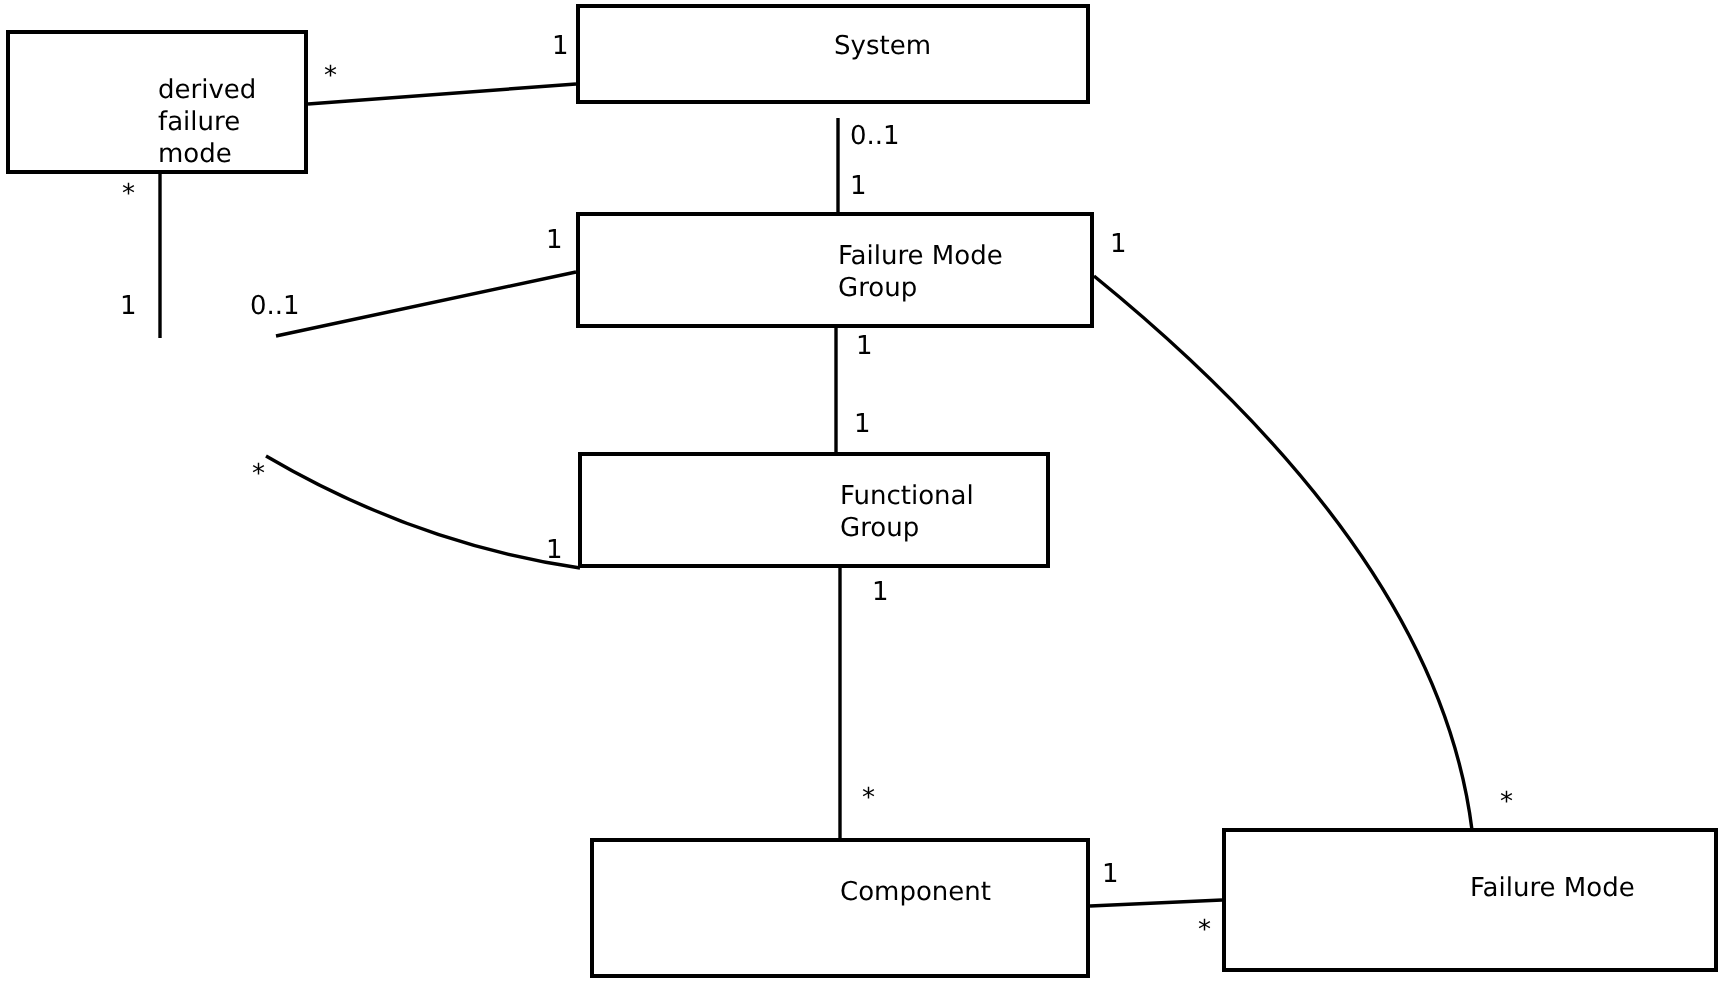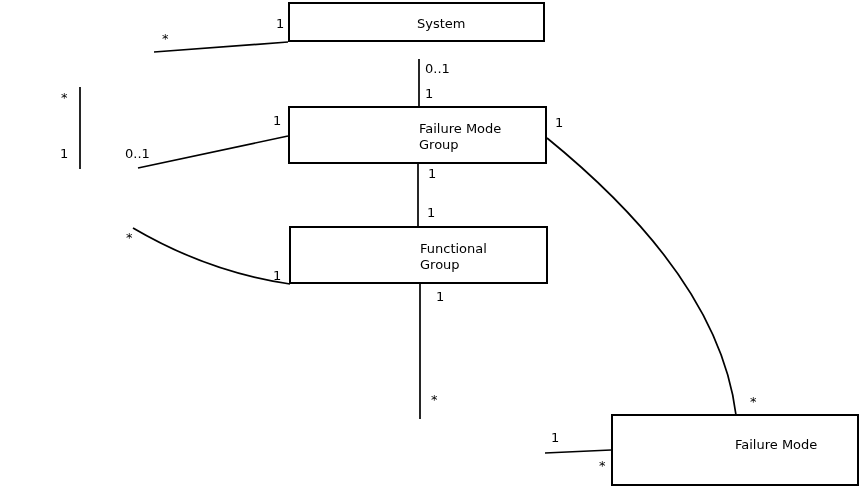--- a/index.html
+++ b/index.html
@@ -38,24 +38,24 @@
     z-index: 2;
   }
   .mult {
     position: absolute;
     font-size: 13px;
     line-height: 13px;
     z-index: 2;
   }
   
   .n-dfm       { left: 3px;   top: 15px;  width: 151px; height: 72px; }
-  .n-system    { left: 288px; top: 2px;   width: 257px; height: 40px; }
+  .n-system    { left: 288px; top: 2px;   width: 257px; height: 50px; }
   .n-fmg       { left: 288px; top: 106px; width: 259px; height: 58px; }
   .n-subsystem { left: 1px;   top: 169px; width: 258px; height: 59px; }
-  .n-fg        { left: 289px; top: 226px; width: 259px; height: 58px; }
+  .n-fg        { left: 289px; top: 226px; width: 236px; height: 58px; }
   .n-component { left: 295px; top: 419px; width: 250px; height: 70px; }
   .n-fm        { left: 611px; top: 414px; width: 248px; height: 72px; }
   
   .l-dfm       { left: 74px;  top: 21px; }
   .l-system    { left: 127px; top: 12px; }
   .l-fmg       { left: 129px; top: 13px; }
   .l-subsystem { left: 87px;  top: 18px; }
   .l-fg        { left: 129px; top: 13px; }
   .l-component { left: 123px; top: 18px; }
   .l-fm        { left: 122px; top: 21px; }
@@ -89,36 +89,44 @@
     <path d="M80,87 L80,169"></path>
     <path d="M138,168 L288,136"></path>
     <path d="M419,59 L419,106"></path>
     <path d="M418,164 L418,226"></path>
     <path d="M420,284 L420,419"></path>
     <path d="M133,228 Q208,272 290,284"></path>
     <path d="M547,138 Q719,278 736,415"></path>
     <path d="M545,453 L611,450"></path>
   </svg>
 
+  <div class="node n-dfm">
+    <span class="node-label l-dfm">derived
+failure
+mode</span>
+  </div>
 
   <div class="node n-system">
     <span class="node-label l-system">System</span>
   </div>
 
   <div class="node n-fmg">
     <span class="node-label l-fmg">Failure Mode
 Group</span>
   </div>
 
 
   <div class="node n-fg">
     <span class="node-label l-fg">Functional
 Group</span>
   </div>
 
+  <div class="node n-component">
+    <span class="node-label l-component">Component</span>
+  </div>
 
   <div class="node n-fm">
     <span class="node-label l-fm">Failure Mode</span>
   </div>
 
   <span class="mult m-e0-from">*</span>
   <span class="mult m-e0-to">1</span>
   <span class="mult m-e1-from">*</span>
   <span class="mult m-e1-to">1</span>
   <span class="mult m-e2-from">0..1</span>

